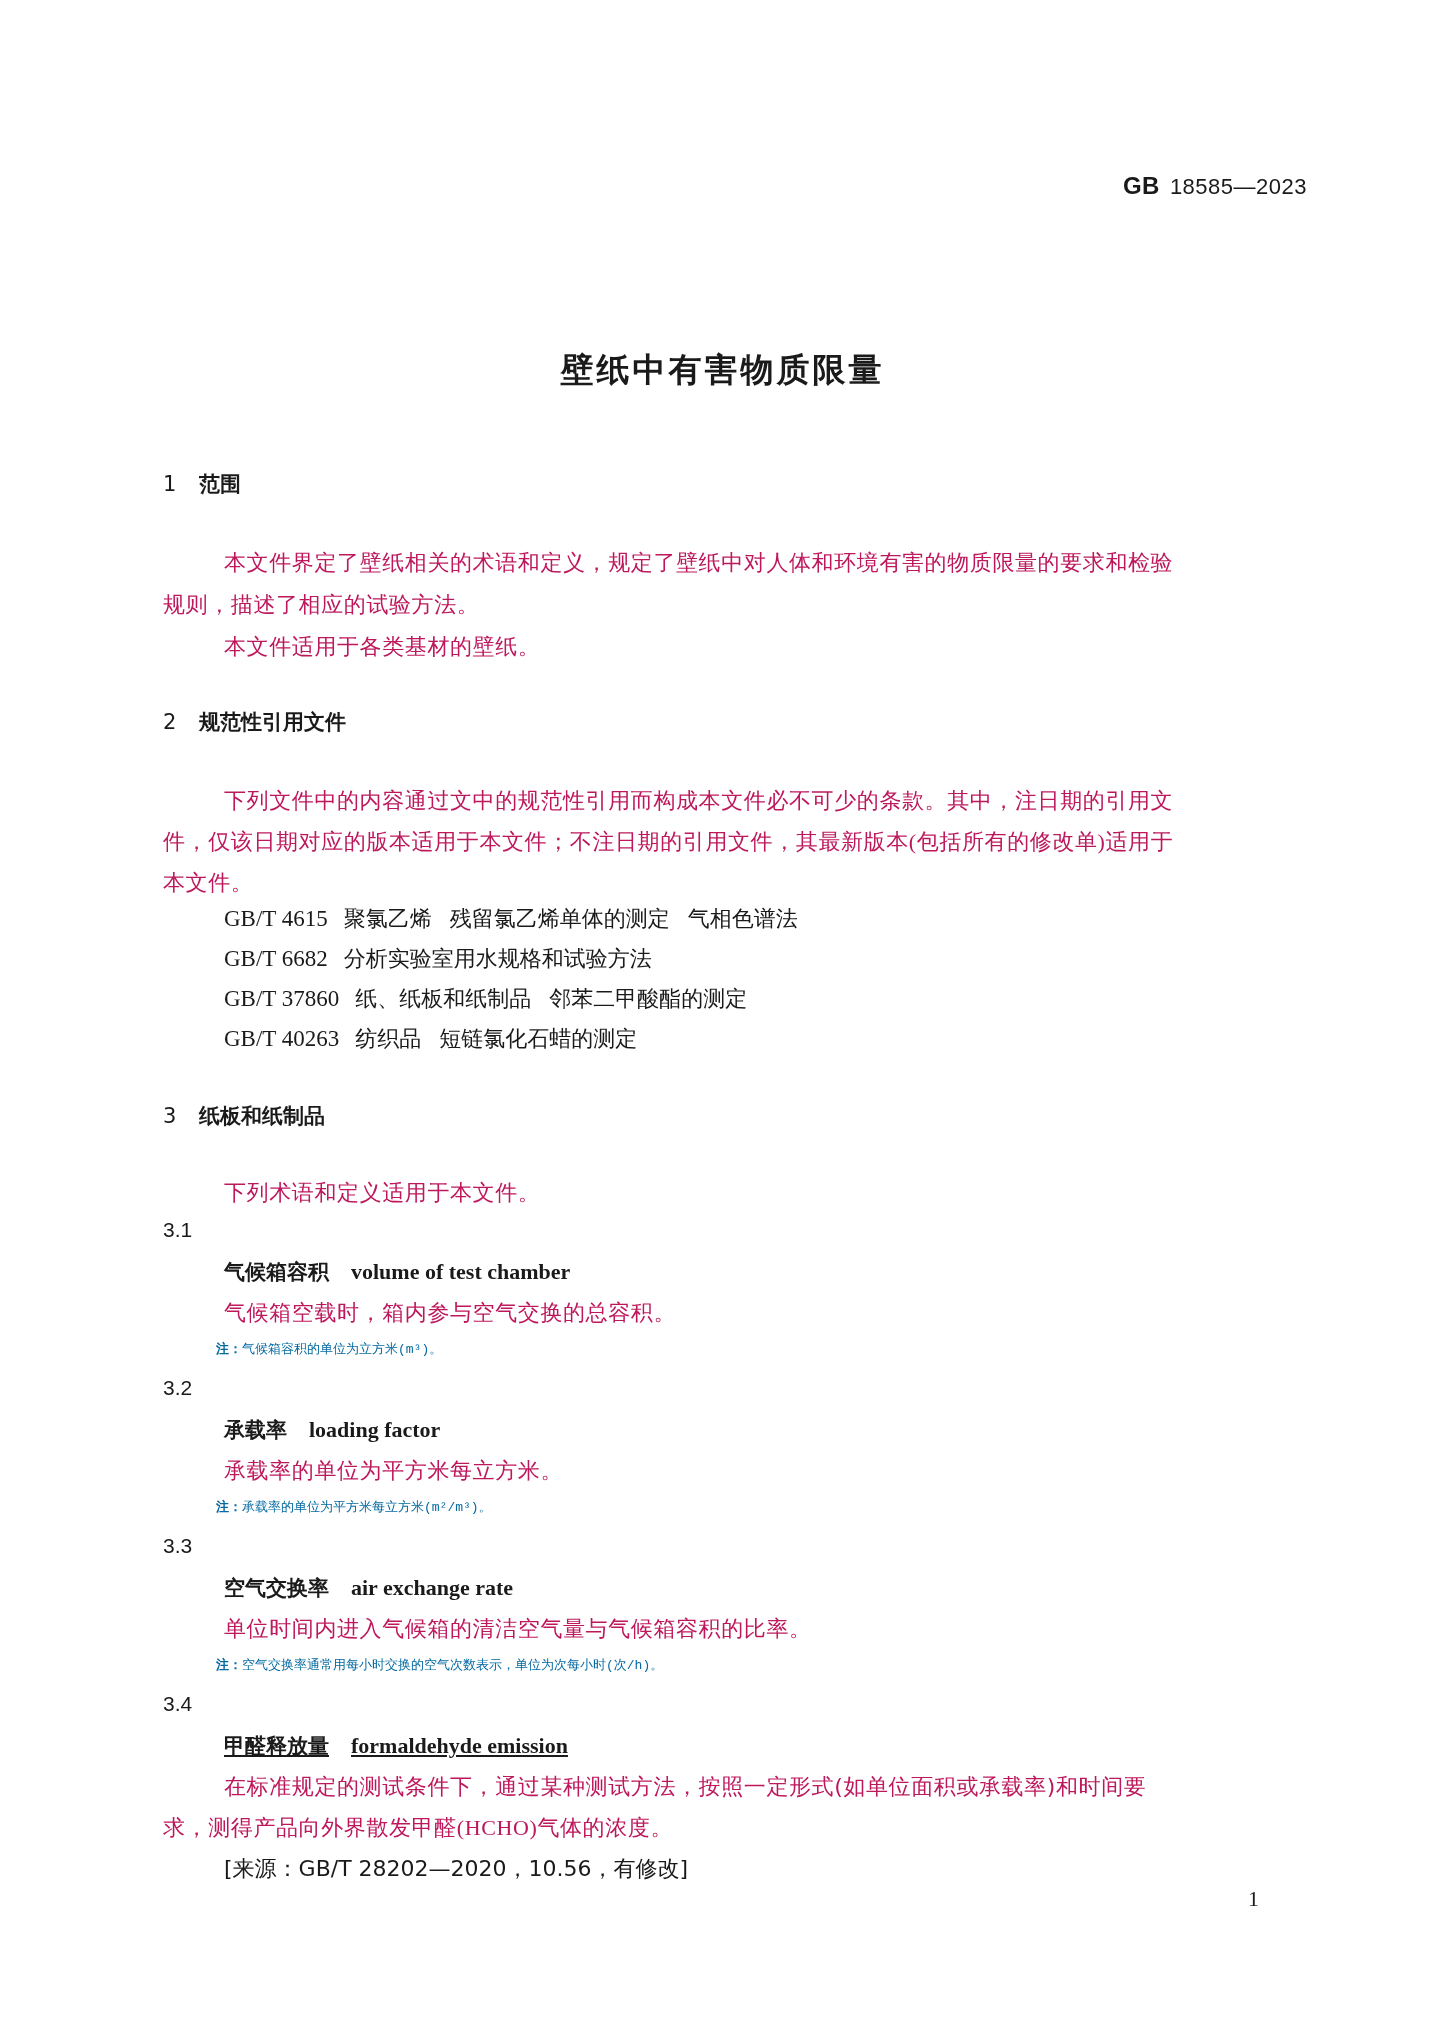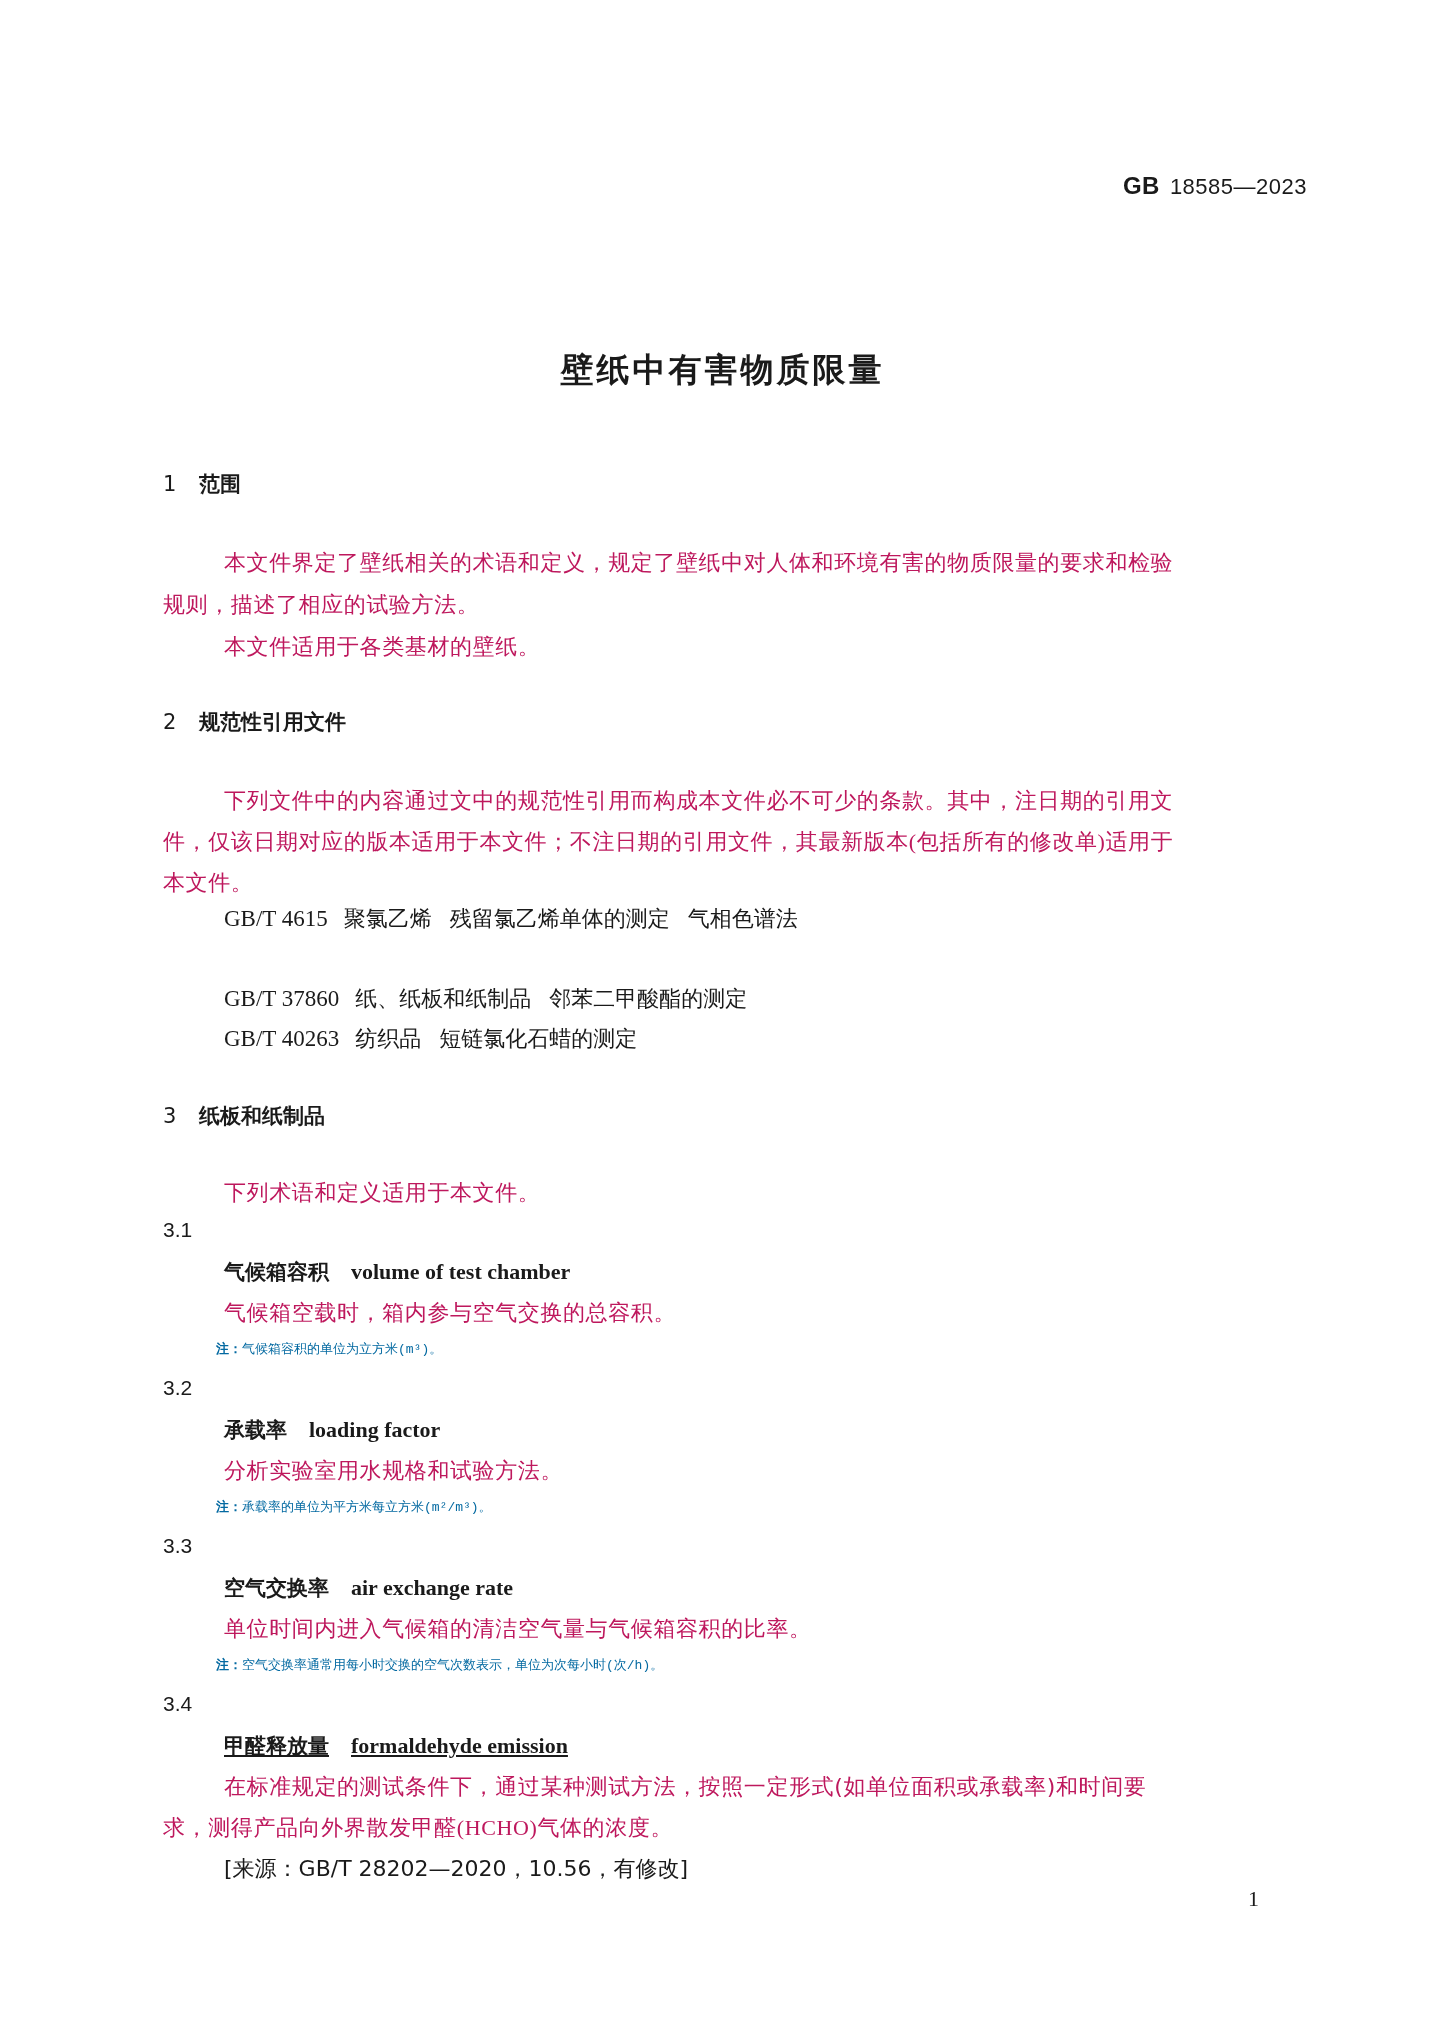--- a/index.html
+++ b/index.html
@@ -139,20 +139,23 @@
   <div class="abs heading" style="top:708px;">
     <span class="num">2</span><span>规范性引用文件</span>
   </div>
   <div class="abs para indent" style="top:786px;">下列文件中的内容通过文中的规范性引用而构成本文件必不可少的条款。其中，注日期的引用文</div>
   <div class="abs para flush" style="top:827px;">件，仅该日期对应的版本适用于本文件；不注日期的引用文件，其最新版本(包括所有的修改单)适用于</div>
   <div class="abs para flush" style="top:868px;">本文件。</div>
 
   <div class="abs ref" style="top:904px;">
     <span class="code">GB/T 4615</span><span>聚氯乙烯</span><span class="sep"></span><span>残留氯乙烯单体的测定</span><span class="sep"></span><span>气相色谱法</span>
   </div>
+  <div class="abs ref" style="top:944px;">
+    <span class="code">GB/T 6682</span><span>分析实验室用水规格和试验方法</span>
+  </div>
   <div class="abs ref" style="top:984px;">
     <span class="code">GB/T 37860</span><span>纸、纸板和纸制品</span><span class="sep"></span><span>邻苯二甲酸酯的测定</span>
   </div>
   <div class="abs ref" style="top:1024px;">
     <span class="code">GB/T 40263</span><span>纺织品</span><span class="sep"></span><span>短链氯化石蜡的测定</span>
   </div>
 
   <div class="abs heading" style="top:1102px;">
     <span class="num">3</span><span>纸板和纸制品</span>
   </div>
@@ -164,21 +167,21 @@
   </div>
   <div class="abs para indent" style="top:1298px;">气候箱空载时，箱内参与空气交换的总容积。</div>
   <div class="abs note" style="top:1340px;">
     <span class="lbl">注：</span><span>气候箱容积的单位为立方米(m³)。</span>
   </div>
 
   <div class="abs clause-no" style="top:1376px;">3.2</div>
   <div class="abs term" style="top:1416px;">
     <span>承载率</span><span class="en">loading factor</span>
   </div>
-  <div class="abs para indent" style="top:1456px;">分析实验室用水规格和试验方法。</div>
+  <div class="abs para indent" style="top:1456px;">承载率的单位为平方米每立方米。</div>
   <div class="abs note" style="top:1498px;">
     <span class="lbl">注：</span><span>承载率的单位为平方米每立方米(m²/m³)。</span>
   </div>
 
   <div class="abs clause-no" style="top:1534px;">3.3</div>
   <div class="abs term" style="top:1574px;">
     <span>空气交换率</span><span class="en">air exchange rate</span>
   </div>
   <div class="abs para indent" style="top:1614px;">单位时间内进入气候箱的清洁空气量与气候箱容积的比率。</div>
   <div class="abs note" style="top:1656px;">

